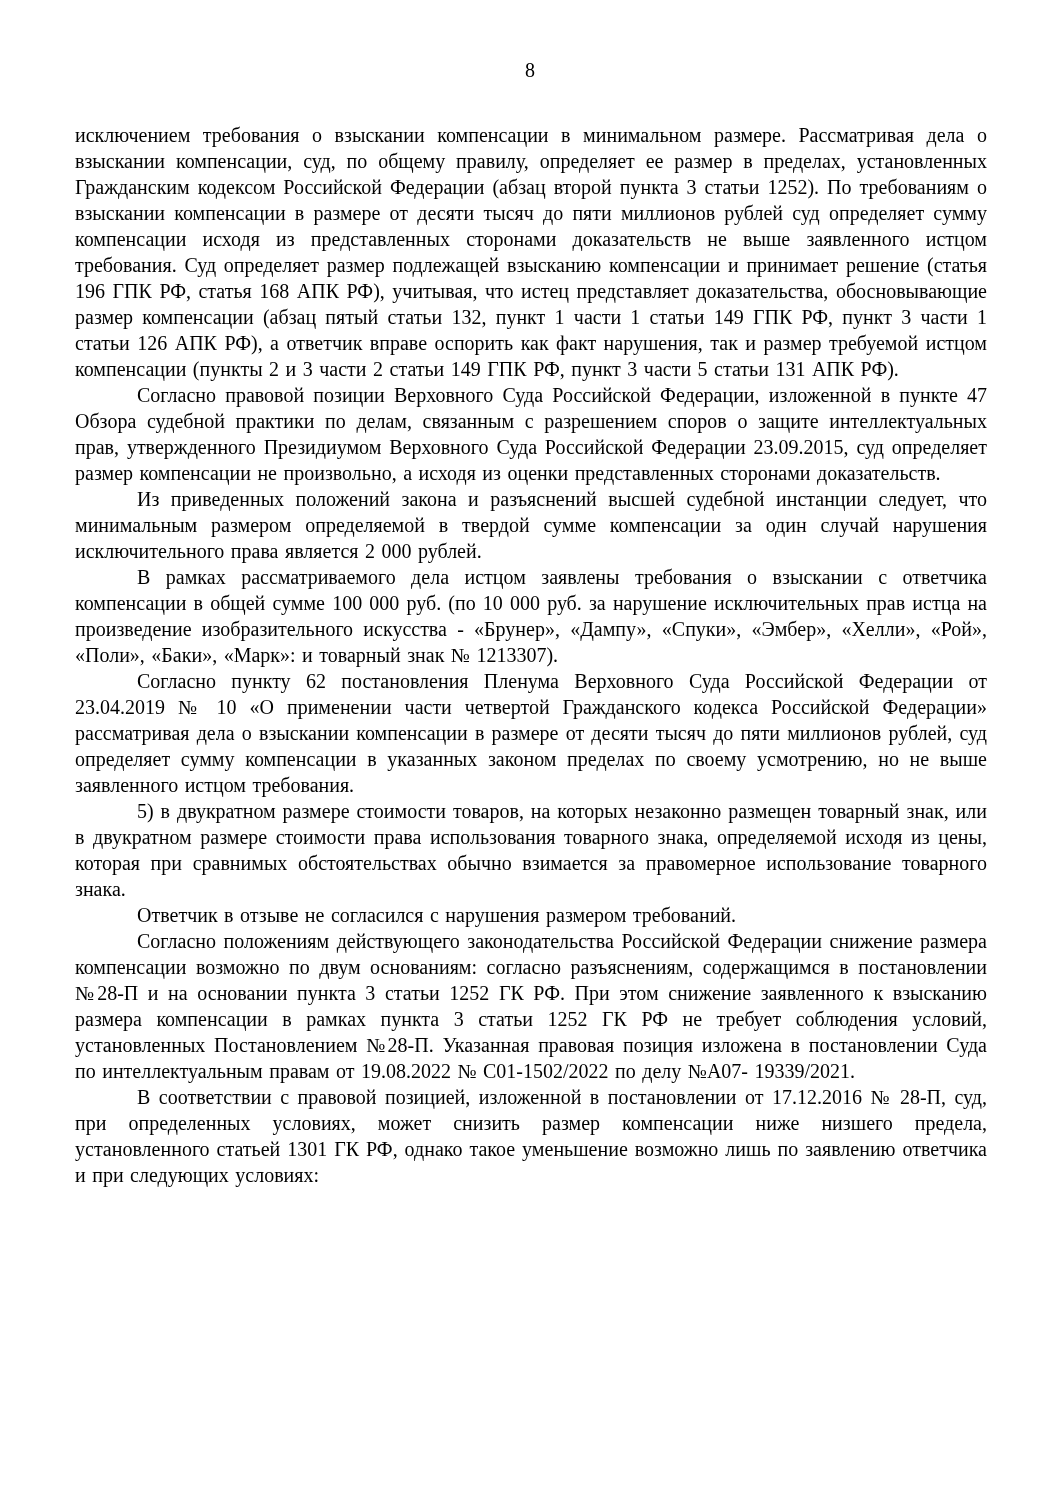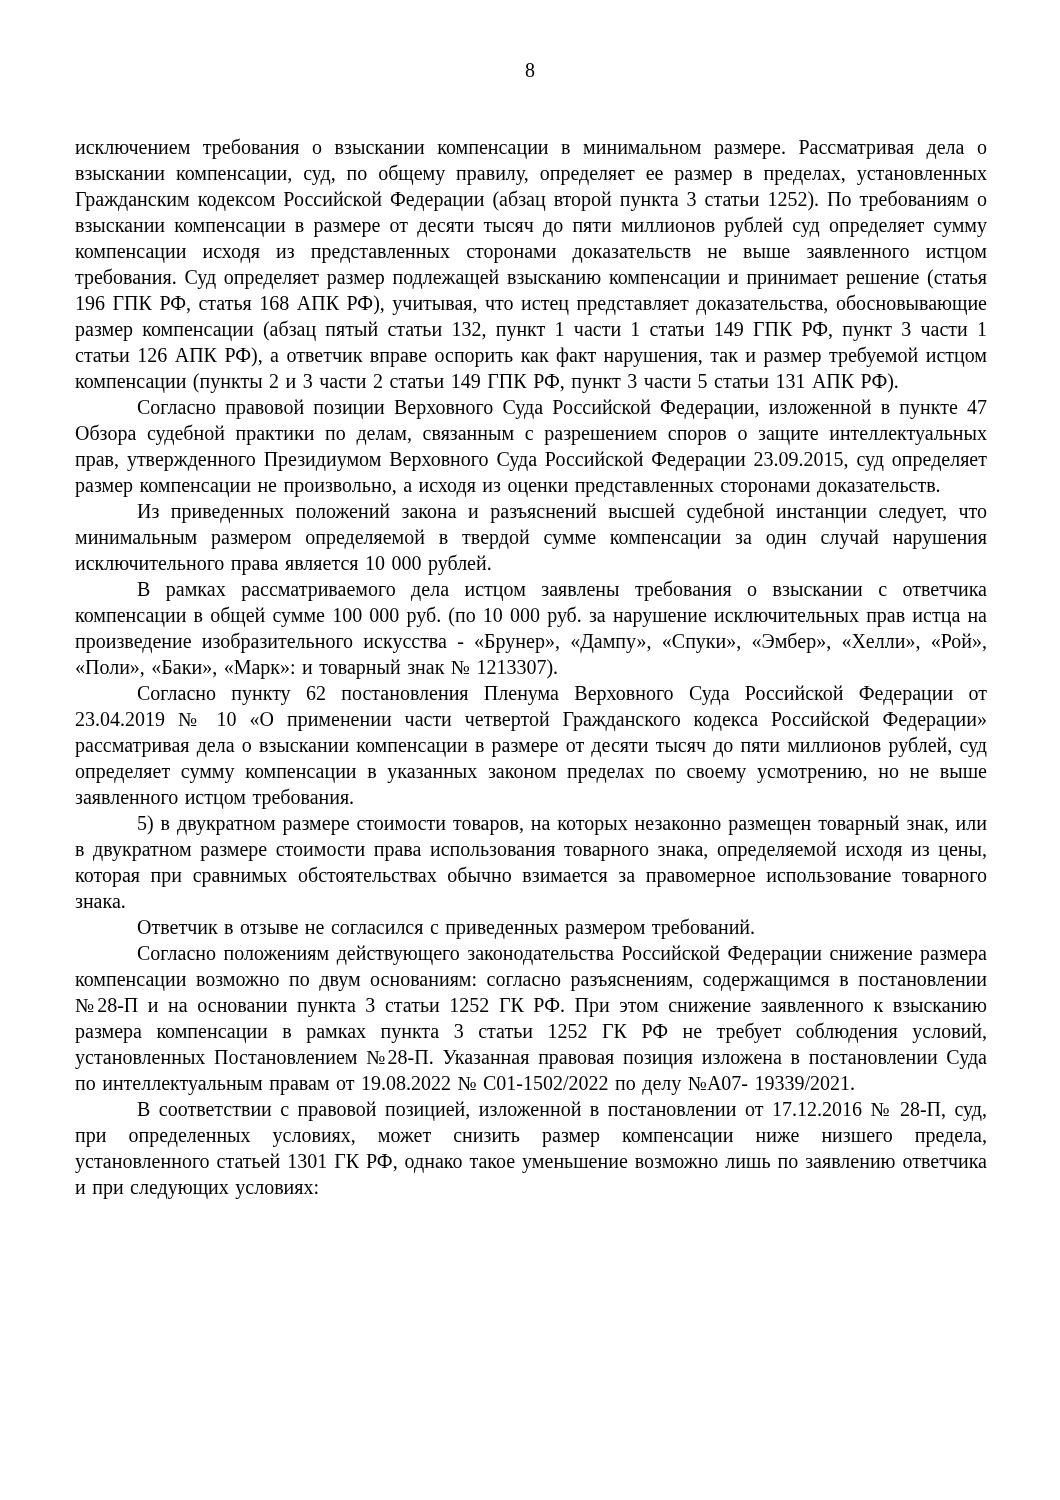--- a/index.html
+++ b/index.html
@@ -21,21 +21,21 @@
     position: absolute;
     top: 58px;
     left: 0;
     width: 100%;
     text-align: center;
     font-size: 20px;
     line-height: 24px;
   }
   .text-block {
     position: absolute;
-    top: 134px;
+    top: 122px;
     left: 75px;
     width: 912px;
     font-size: 20px;
     line-height: 26px;
   }
   .text-block p {
     margin: 0;
     text-align: justify;
     text-align-last: left;
     text-indent: 62px;
@@ -47,21 +47,21 @@
 </style>
 </head>
 <body>
 
 <div class="page">
   <div class="page-number">8</div>
 
   <div class="text-block">
     <p class="no-indent">исключением требования о взыскании компенсации в минимальном размере. Рассматривая дела о взыскании компенсации, суд, по общему правилу, определяет ее размер в пределах, установленных Гражданским кодексом Российской Федерации (абзац второй пункта 3 статьи 1252). По требованиям о взыскании компенсации в размере от десяти тысяч до пяти миллионов рублей суд определяет сумму компенсации исходя из представленных сторонами доказательств не выше заявленного истцом требования. Суд определяет размер подлежащей взысканию компенсации и принимает решение (статья 196 ГПК РФ, статья 168 АПК РФ), учитывая, что истец представляет доказательства, обосновывающие размер компенсации (абзац пятый статьи 132, пункт 1 части 1 статьи 149 ГПК РФ, пункт 3 части 1 статьи 126 АПК РФ), а ответчик вправе оспорить как факт нарушения, так и размер требуемой истцом компенсации (пункты 2 и 3 части 2 статьи 149 ГПК РФ, пункт 3 части 5 статьи 131 АПК РФ).</p>
     <p>Согласно правовой позиции Верховного Суда Российской Федерации, изложенной в пункте 47 Обзора судебной практики по делам, связанным с разрешением споров о защите интеллектуальных прав, утвержденного Президиумом Верховного Суда Российской Федерации 23.09.2015, суд определяет размер компенсации не произвольно, а исходя из оценки представленных сторонами доказательств.</p>
-    <p>Из приведенных положений закона и разъяснений высшей судебной инстанции следует, что минимальным размером определяемой в твердой сумме компенсации за один случай нарушения исключительного права является 10 000 рублей.</p>
+    <p>Из приведенных положений закона и разъяснений высшей судебной инстанции следует, что минимальным размером определяемой в твердой сумме компенсации за один случай нарушения исключительного права является 2 000 рублей.</p>
     <p>В рамках рассматриваемого дела истцом заявлены требования о взыскании с ответчика компенсации в общей сумме 100 000 руб. (по 10 000 руб. за нарушение исключительных прав истца на произведение изобразительного искусства - «Брунер», «Дампу», «Спуки», «Эмбер», «Хелли», «Рой», «Поли», «Баки», «Марк»: и товарный знак № 1213307).</p>
     <p>Согласно пункту 62 постановления Пленума Верховного Суда Российской Федерации от 23.04.2019 № 10 «О применении части четвертой Гражданского кодекса Российской Федерации» рассматривая дела о взыскании компенсации в размере от десяти тысяч до пяти миллионов рублей, суд определяет сумму компенсации в указанных законом пределах по своему усмотрению, но не выше заявленного истцом требования.</p>
     <p>5) в двукратном размере стоимости товаров, на которых незаконно размещен товарный знак, или в двукратном размере стоимости права использования товарного знака, определяемой исходя из цены, которая при сравнимых обстоятельствах обычно взимается за правомерное использование товарного знака.</p>
-    <p>Ответчик в отзыве не согласился с приведенных размером требований.</p>
+    <p>Ответчик в отзыве не согласился с нарушения размером требований.</p>
     <p>Согласно положениям действующего законодательства Российской Федерации снижение размера компенсации возможно по двум основаниям: согласно разъяснениям, содержащимся в постановлении №28-П и на основании пункта 3 статьи 1252 ГК РФ. При этом снижение заявленного к взысканию размера компенсации в рамках пункта 3 статьи 1252 ГК РФ не требует соблюдения условий, установленных Постановлением №28-П. Указанная правовая позиция изложена в постановлении Суда по интеллектуальным правам от 19.08.2022 № С01-1502/2022 по делу №А07- 19339/2021.</p>
     <p>В соответствии с правовой позицией, изложенной в постановлении от 17.12.2016 № 28-П, суд, при определенных условиях, может снизить размер компенсации ниже низшего предела, установленного статьей 1301 ГК РФ, однако такое уменьшение возможно лишь по заявлению ответчика и при следующих условиях:</p>
   </div>
 </div>
 
 </body></html>

